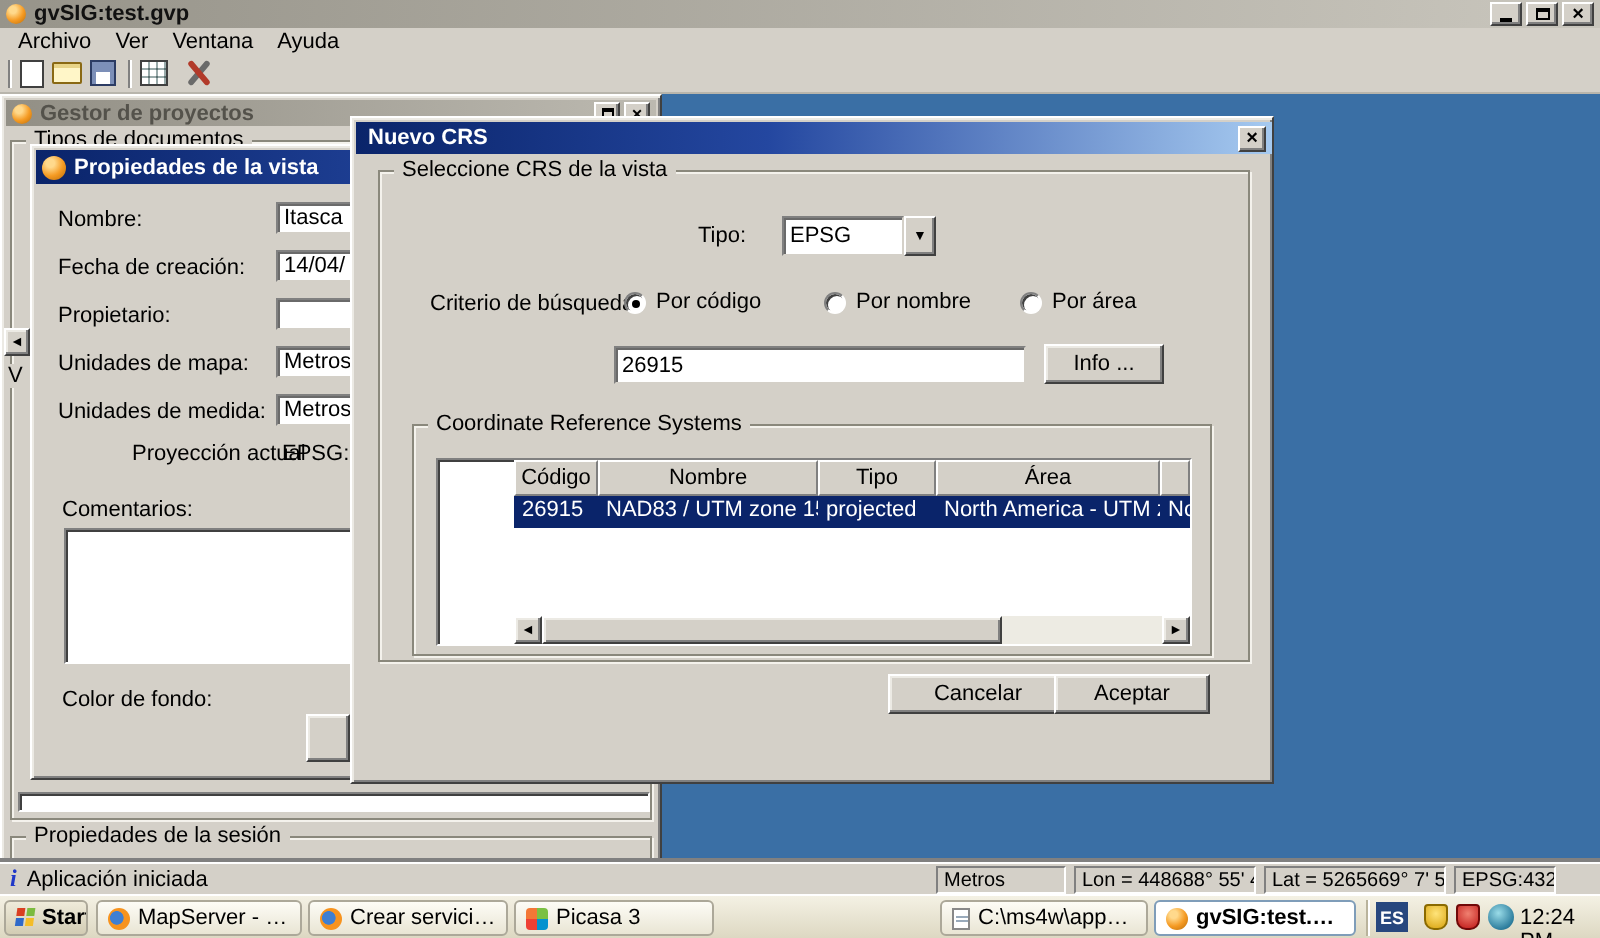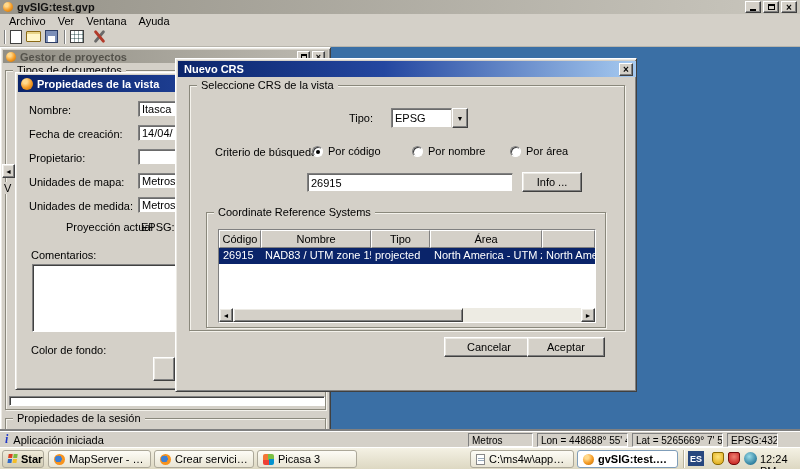--- a/index.html
+++ b/index.html
@@ -14,21 +14,21 @@
   .btn { background:#D4D0C8; border:1px solid; border-color:#FFFFFF #404040 #404040 #FFFFFF;
          box-shadow: inset -1px -1px 0 #808080, inset 1px 1px 0 #ECEAE4;
          display:flex; align-items:center; justify-content:center; font-size:11px; cursor:default; }
   .btn-default { border:1px solid #000; outline:1px dotted #000; outline-offset:-4px;
                  box-shadow: inset 1px 1px 0 #fff, inset -1px -1px 0 #808080; }
   .field { background:#fff; border:1px solid; border-color:#808080 #D4D0C8 #D4D0C8 #808080;
            box-shadow: inset 1px 1px 0 #6a6a6a; font:11px "Liberation Sans",sans-serif;
            padding:1px 3px; white-space:nowrap; overflow:hidden; }
   input.field { outline:none; }
   .sunken-white { background:#fff; border:1px solid; border-color:#808080 #fff #fff #808080;
-                  box-shadow: inset 1px 1px 0 #404040; }
+                  box-shadow: inset 1px 1px 0 #404040; padding-left: 38px; }
   .group { border:1px solid #8A887C; box-shadow: 1px 1px 0 #F4F2EC, inset 1px 1px 0 #F4F2EC; }
   .group-label { position:absolute; top:-7px; left:7px; background:#D4D0C8; padding:0 4px; font-size:11px; }
   .titlebar-active { background:linear-gradient(90deg,#0A246A 0%,#2447A0 45%,#A6CAF0 100%);
                      color:#fff; font-weight:bold; display:flex; align-items:center; padding:0 3px; }
   .titlebar-inactive { background:linear-gradient(90deg,#928F85 0%,#BCB9B0 100%);
                        color:#54524B; font-weight:bold; display:flex; align-items:center; padding:0 3px; }
   .orange-ball { display:inline-block; border-radius:50%;
                  background:radial-gradient(circle at 35% 30%, #FFD98C 0 18%, #F59B24 55%, #B96A05 100%); }
   .win-btn { background:#D4D0C8; border:1px solid; border-color:#fff #404040 #404040 #fff;
              box-shadow: inset -1px -1px 0 #808080; display:flex; align-items:center; justify-content:center;

